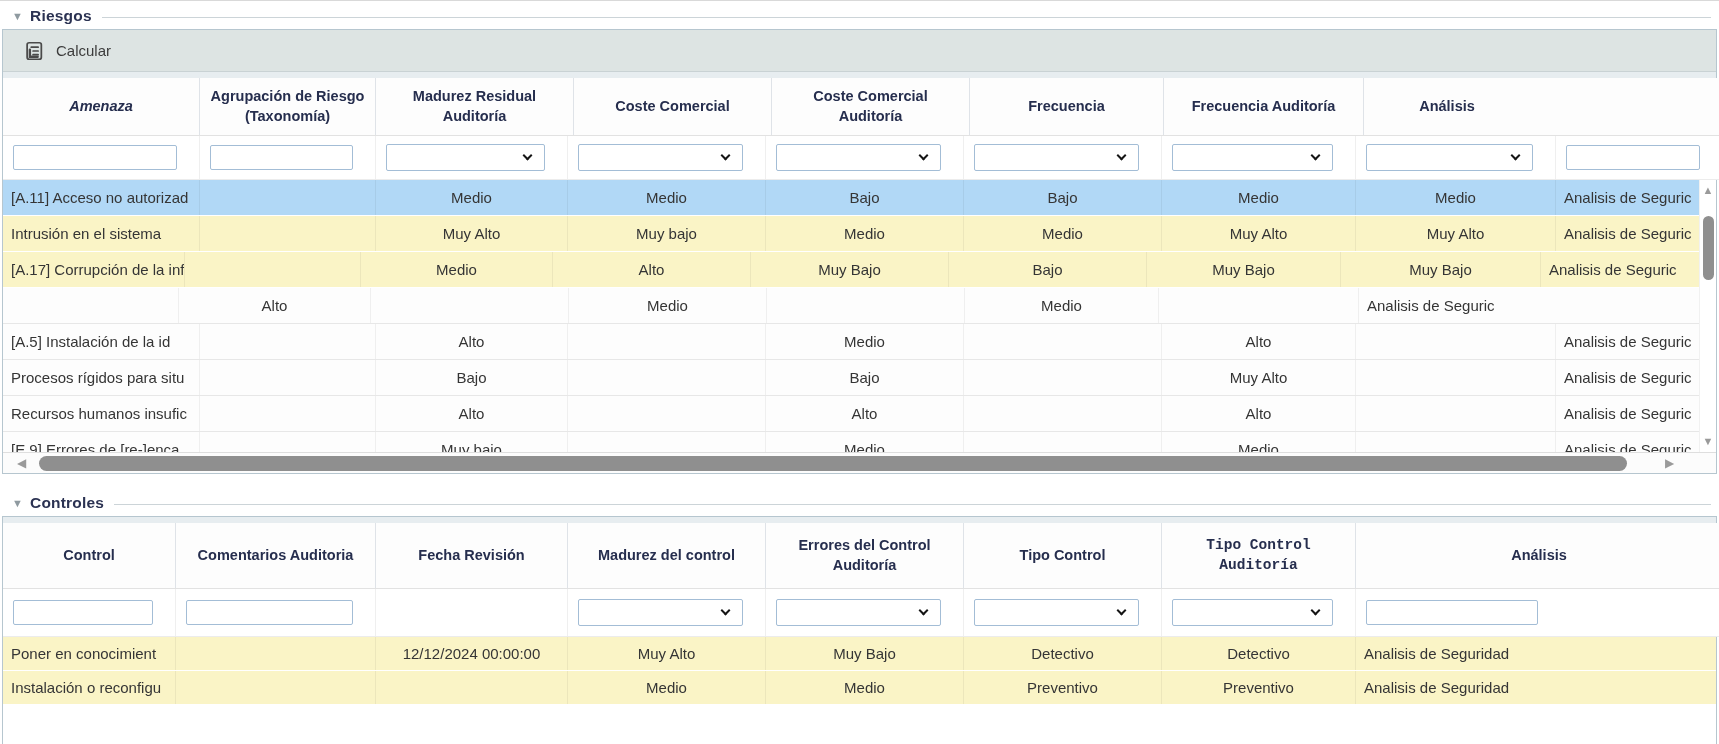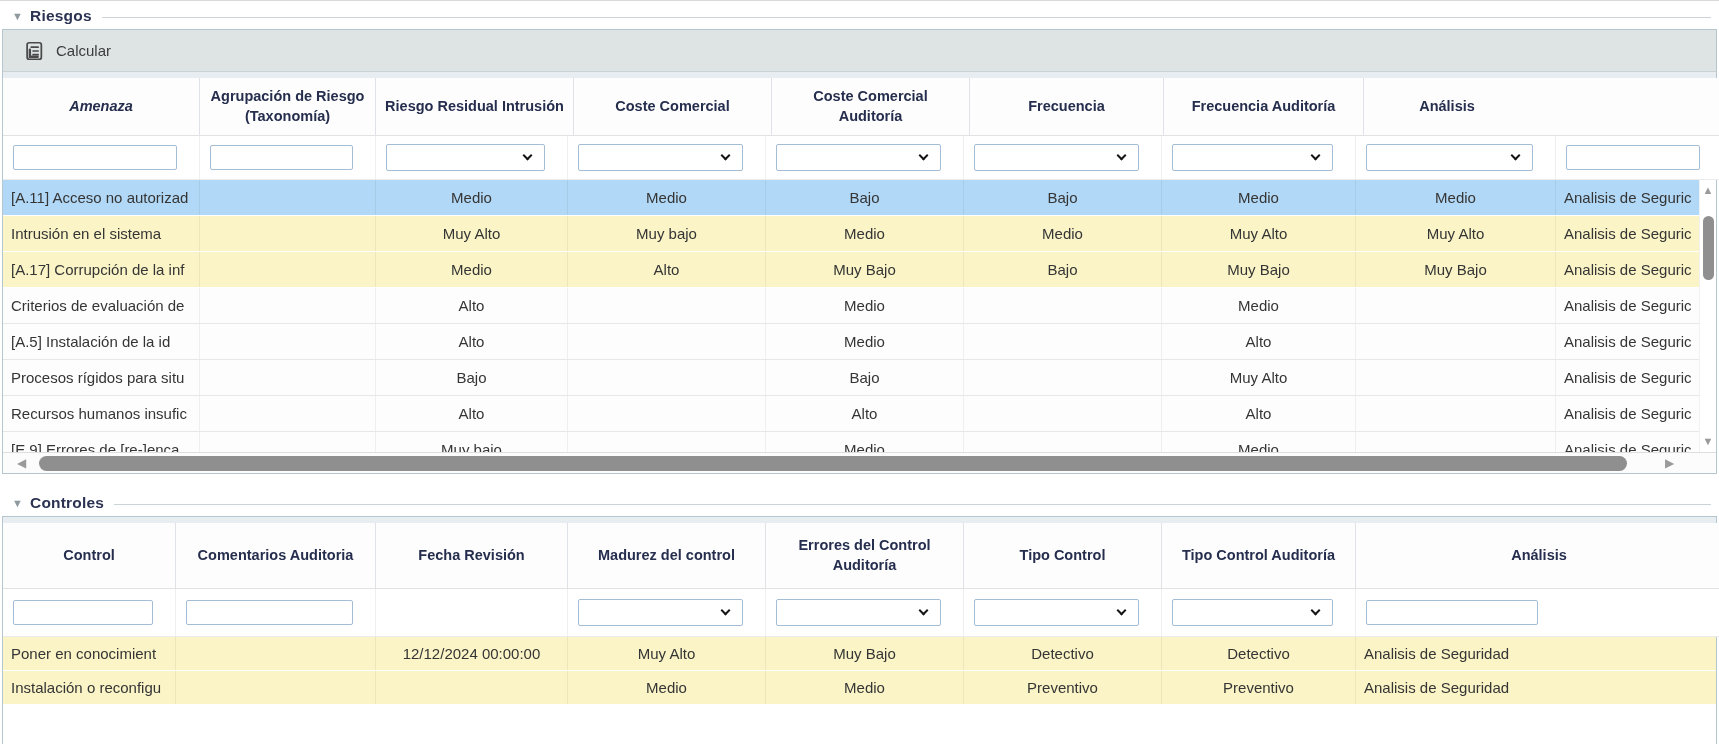--- a/index.html
+++ b/index.html
@@ -89,21 +89,21 @@
           <line x1="11" y1="16" x2="16.5" y2="16"></line>
           <path d="M7.5 10.5 V18.2 H16" stroke-width="2.6"></path>
         </svg>
         <span>Calcular</span>
       </button>
     </div>
     <div class="grid-top"></div>
     <div class="hrow" id="riesgos-head">
         <div class="hcell" style="width: 197px; font-style: italic;">Amenaza</div>
         <div class="hcell" style="width: 176px;">Agrupación de Riesgo (Taxonomía)</div>
-        <div class="hcell" style="width: 198px;">Riesgo Residual Intrusión</div>
+        <div class="hcell" style="width: 198px;">Madurez Residual Auditoría</div>
         <div class="hcell" style="width: 198px;">Coste Comercial</div>
         <div class="hcell" style="width: 198px;">Coste Comercial Auditoría</div>
         <div class="hcell" style="width: 194px;">Frecuencia</div>
         <div class="hcell" style="width: 200px;">Frecuencia Auditoría</div>
         <div class="hcell" style="width: 166px;">Análisis</div>
       </div>
     <div class="frow" id="riesgos-filt">
         <div class="fcell" style="width: 197px;">
           <input class="ftext" type="text" style="">
         </div>
@@ -162,32 +162,31 @@
             <div class="dcell align-center" style="width: 176px;"></div>
             <div class="dcell align-center" style="width: 192px;">Muy Alto</div>
             <div class="dcell align-center" style="width: 198px;">Muy bajo</div>
             <div class="dcell align-center" style="width: 198px;">Medio</div>
             <div class="dcell align-center" style="width: 198px;">Medio</div>
             <div class="dcell align-center" style="width: 194px;">Muy Alto</div>
             <div class="dcell align-center" style="width: 200px;">Muy Alto</div>
             <div class="dcell align-left" style="width: 166px;">Analisis de Seguric</div>
           </div>
           <div class="drow yellow">
-            <div class="dcell align-left" style="width: 197px;">[A.17] Corrupción de la inf</div>
+            <div class="dcell align-left" style="width: 182px;">[A.17] Corrupción de la inf</div>
             <div class="dcell align-center" style="width: 176px;"></div>
             <div class="dcell align-center" style="width: 192px;">Medio</div>
             <div class="dcell align-center" style="width: 198px;">Alto</div>
             <div class="dcell align-center" style="width: 198px;">Muy Bajo</div>
             <div class="dcell align-center" style="width: 198px;">Bajo</div>
             <div class="dcell align-center" style="width: 194px;">Muy Bajo</div>
             <div class="dcell align-center" style="width: 200px;">Muy Bajo</div>
             <div class="dcell align-left" style="width: 166px;">Analisis de Seguric</div>
           </div>
           <div class="drow white">
-            <div class="dcell align-left" style="width: 197px;">Criterios de evaluación de</div>
             <div class="dcell align-center" style="width: 176px;"></div>
             <div class="dcell align-center" style="width: 192px;">Alto</div>
             <div class="dcell align-center" style="width: 198px;"></div>
             <div class="dcell align-center" style="width: 198px;">Medio</div>
             <div class="dcell align-center" style="width: 198px;"></div>
             <div class="dcell align-center" style="width: 194px;">Medio</div>
             <div class="dcell align-center" style="width: 200px;"></div>
             <div class="dcell align-left" style="width: 166px;">Analisis de Seguric</div>
           </div>
           <div class="drow white">
@@ -257,21 +256,21 @@
   </div>
   <div class="panel">
     <div class="grid-top"></div>
     <div class="hrow" id="controles-head">
         <div class="hcell" style="width: 173px;">Control</div>
         <div class="hcell" style="width: 200px;">Comentarios Auditoria</div>
         <div class="hcell" style="width: 192px;">Fecha Revisión</div>
         <div class="hcell" style="width: 198px;">Madurez del control</div>
         <div class="hcell" style="width: 198px;">Errores del Control Auditoría</div>
         <div class="hcell" style="width: 198px;">Tipo Control</div>
-        <div class="hcell" style="width: 194px;">Tipo Control Auditoría</div>
+        <div class="hcell" style="width: 194px; font-family: Liberation Mono, monospace;">Tipo Control Auditoría</div>
         <div class="hcell" style="width: 366px;">Análisis</div>
       </div>
     <div class="frow" id="controles-filt">
         <div class="fcell" style="width: 173px;">
           <input class="ftext" type="text" style="">
         </div>
         <div class="fcell" style="width: 200px;">
           <input class="ftext" type="text" style="">
         </div>
         <div class="fcell" style="width: 192px;"></div>

